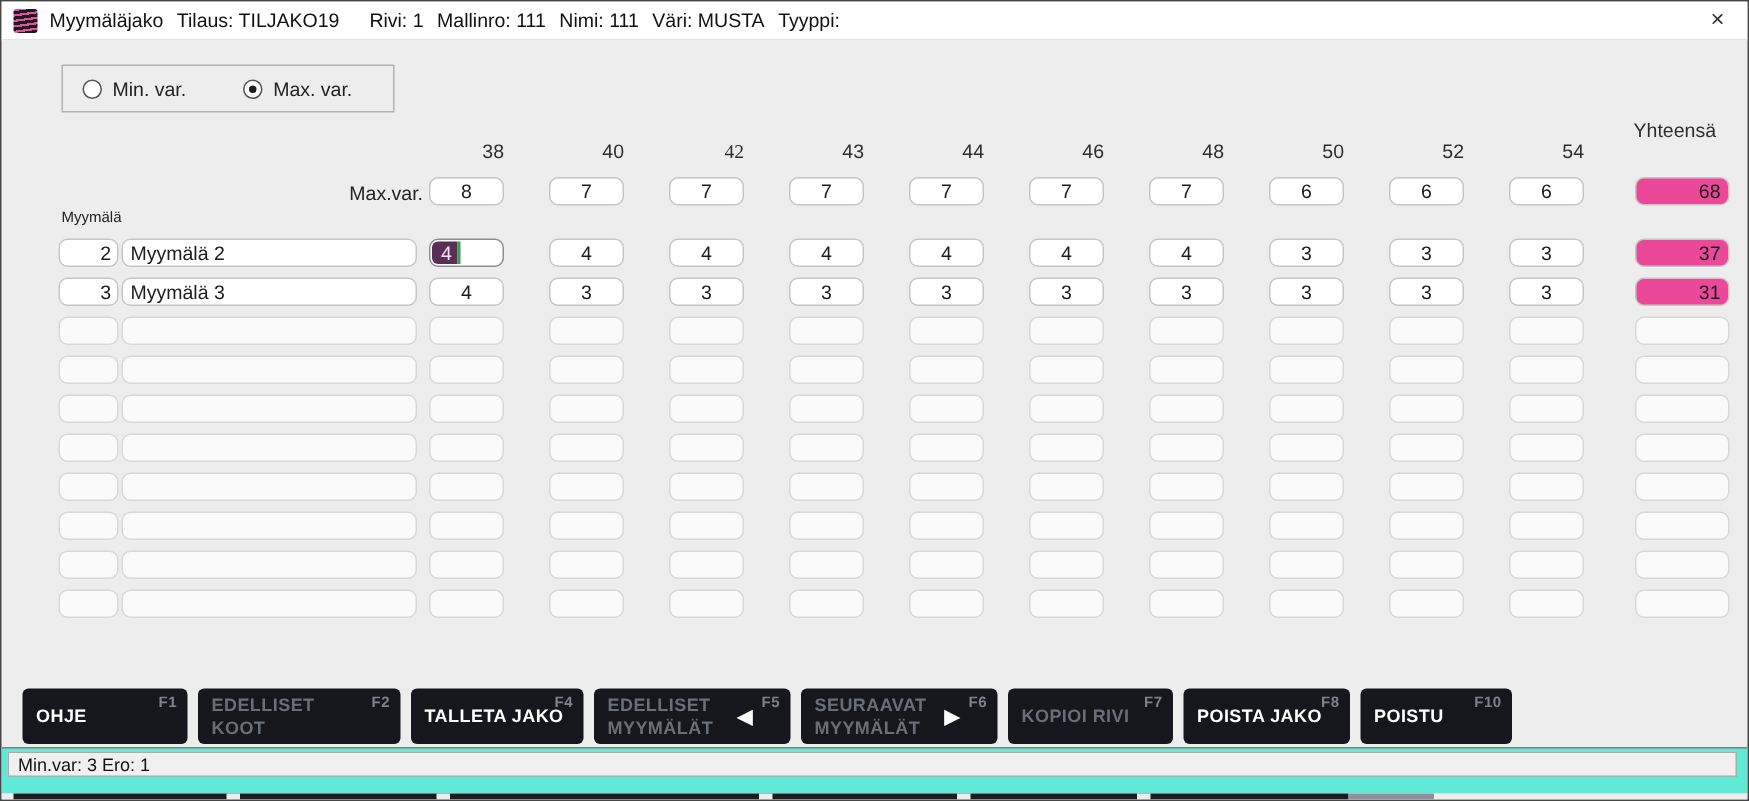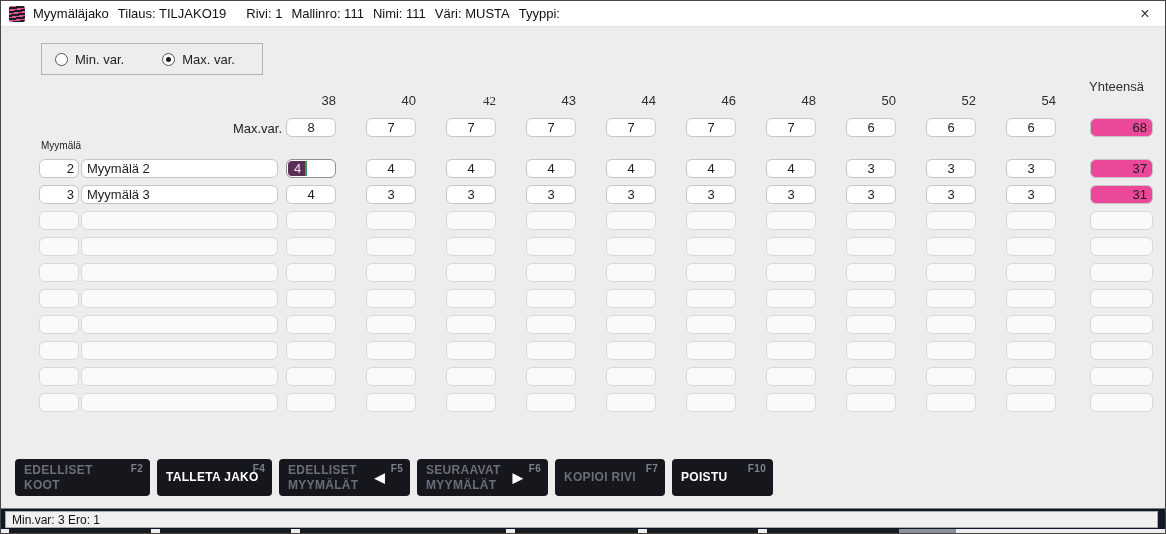--- a/index.html
+++ b/index.html
@@ -53,22 +53,22 @@
   .fbtn { position:relative; height:37px; background:#15171d; border-radius:4px;
           color:#fff; font-weight:bold; font-size:12px; letter-spacing:.3px; text-transform:uppercase;
           display:flex; align-items:center; padding:4px 9px; line-height:1.25; cursor:pointer; }
   .fbtn .btn-label { max-width:94px; }
   .fbtn.disabled { color:#6a6e78; cursor:default; }
   .fkey { position:absolute; top:4px; right:7px; font-size:10px; font-weight:bold; color:#7d818b; }
   .btn-arrow { position:absolute; right:25px; top:50%; transform:translateY(-50%);
                color:#ffffff; font-size:13px; }
 
   
-  .status-strip { position:absolute; left:0; right:0; bottom:4px; height:21px;
-                  background:#0f172a; border-top:1px solid #7e7e7e; }
+  .status-strip { position:absolute; left:0; right:0; bottom:4px; height:31px;
+                  background:#5eead4; border-top:1px solid #7e7e7e; }
   .status-field { position:absolute; left:4px; right:7px; top:2px; height:17px;
                   border:1px solid #ababab; background:#f0f0f0; font-size:12px; color:#111;
                   display:flex; align-items:center; padding-left:6px; }
 
   
   .bottom-strip { position:absolute; left:0; right:0; bottom:0; height:4px; background:#ededed; }
   .frag { position:absolute; bottom:0; height:4px; background:#1a1c22; }
   .frag.gray { background:#8d929a; }
   .frag.gap { background:#ededed; }
 </style>
@@ -255,20 +255,24 @@
       <div class="grid-cell dim" style="left: 605px; top: 392px;"></div>
       <div class="grid-cell dim" style="left: 685px; top: 392px;"></div>
       <div class="grid-cell dim" style="left: 765px; top: 392px;"></div>
       <div class="grid-cell dim" style="left: 845px; top: 392px;"></div>
       <div class="grid-cell dim" style="left: 925px; top: 392px;"></div>
       <div class="grid-cell dim" style="left: 1005px; top: 392px;"></div>
       <div class="grid-cell total-cell dim" style="top: 392px;"></div>
     </div>
 
   <div class="button-bar">
+    <div class="fbtn" style="width:110px">
+      <span class="btn-label">OHJE</span>
+      <span class="fkey">F1</span>
+    </div>
     <div class="fbtn disabled" style="width:135px">
       <span class="btn-label">EDELLISET KOOT</span>
       <span class="fkey">F2</span>
     </div>
     <div class="fbtn" style="width:115px">
       <span class="btn-label">TALLETA JAKO</span>
       <span class="fkey">F4</span>
     </div>
     <div class="fbtn disabled" style="width:131px">
       <span class="btn-label">EDELLISET MYYMÄLÄT</span>
@@ -276,20 +280,24 @@
       <span class="fkey">F5</span>
     </div>
     <div class="fbtn disabled" style="width:131px">
       <span class="btn-label">SEURAAVAT MYYMÄLÄT</span>
       <span class="btn-arrow">▶</span>
       <span class="fkey">F6</span>
     </div>
     <div class="fbtn disabled" style="width:110px">
       <span class="btn-label">KOPIOI RIVI</span>
       <span class="fkey">F7</span>
+    </div>
+    <div class="fbtn" style="width:111px">
+      <span class="btn-label">POISTA JAKO</span>
+      <span class="fkey">F8</span>
     </div>
     <div class="fbtn" style="width:101px">
       <span class="btn-label">POISTU</span>
       <span class="fkey">F10</span>
     </div>
   </div>
 
   <div class="status-strip">
     <div class="status-field">Min.var: 3 Ero: 1</div>
   </div>

